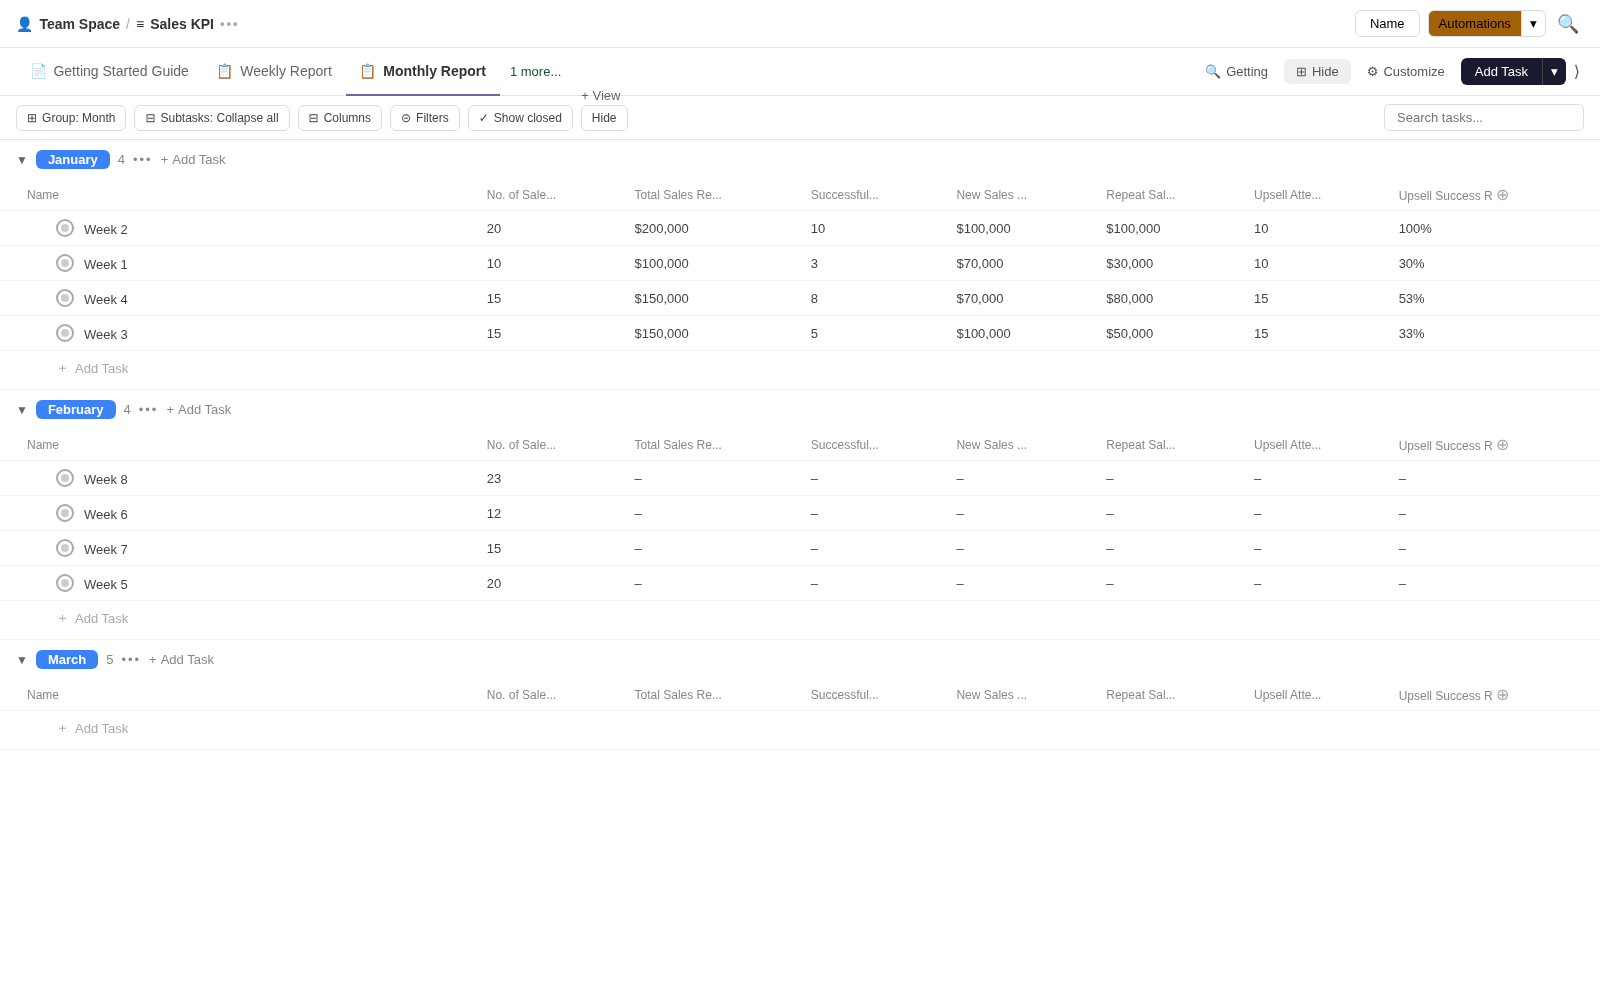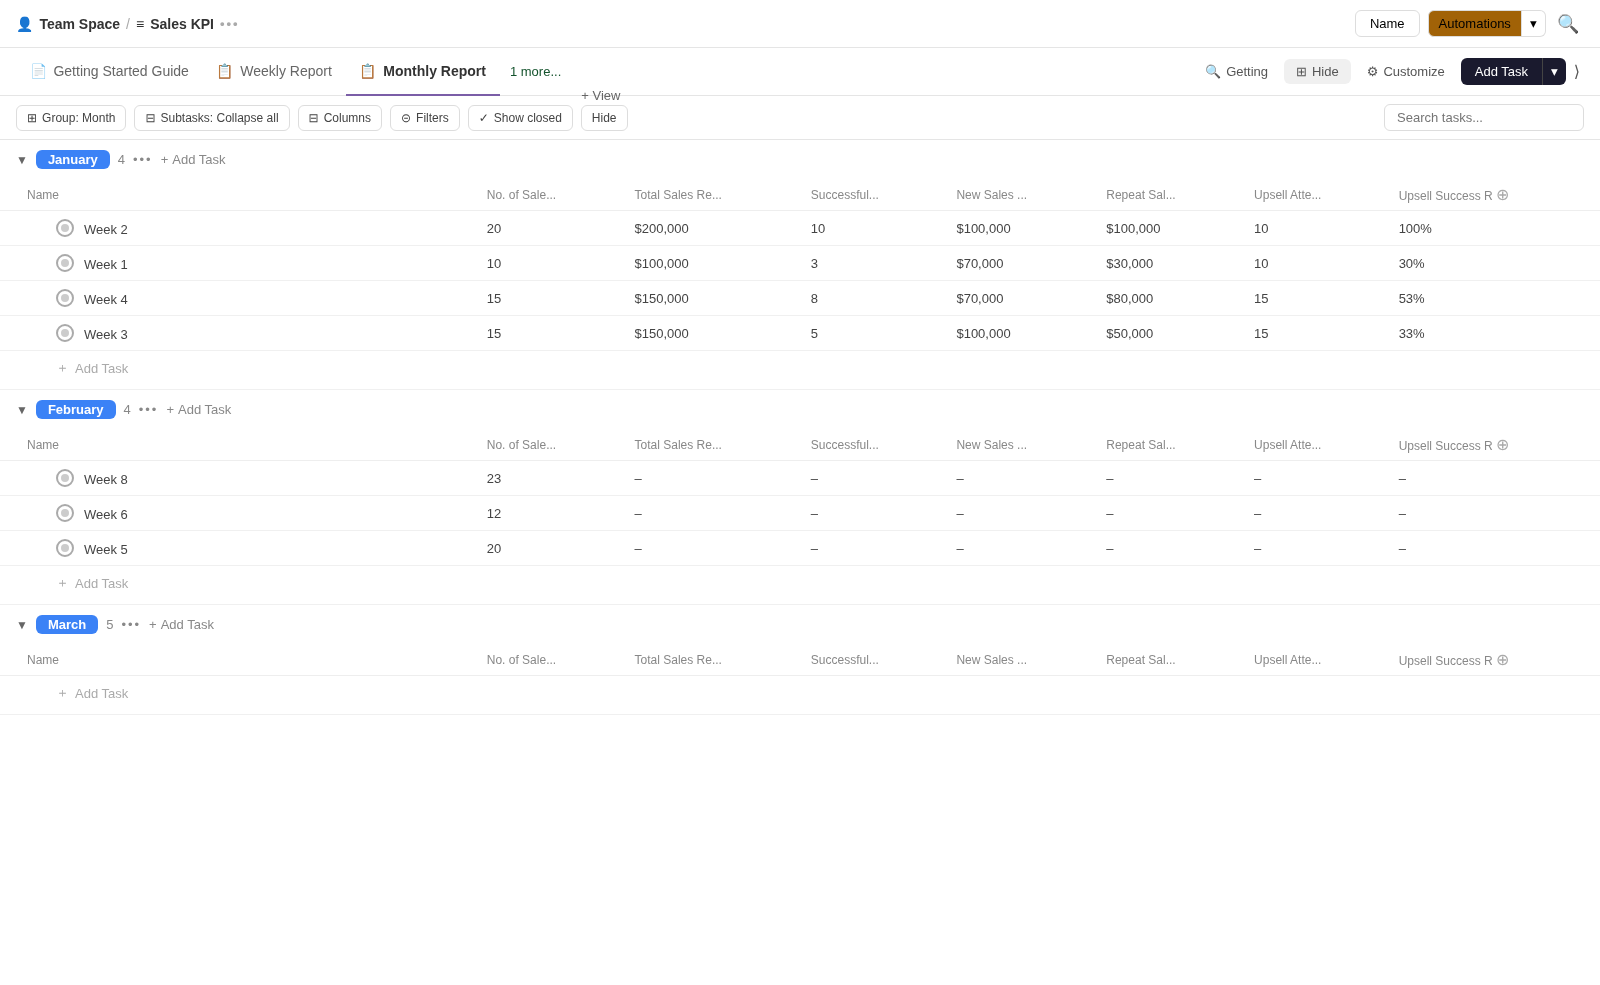--- a/index.html
+++ b/index.html
@@ -321,20 +321,37 @@
       <td class="dash">–</td>
       <td class="dash">–</td>
       <td class="dash">–</td>
     </tr>
           <tr>
       <td>
         <div class="task-name-cell">
           <div class="task-icon">
             <div class="task-icon-inner"></div>
           </div>
+          <span>Week 7</span>
+        </div>
+      </td>
+      <td>15</td>
+      <td class="dash">–</td>
+      <td class="dash">–</td>
+      <td class="dash">–</td>
+      <td class="dash">–</td>
+      <td class="dash">–</td>
+      <td class="dash">–</td>
+    </tr>
+          <tr>
+      <td>
+        <div class="task-name-cell">
+          <div class="task-icon">
+            <div class="task-icon-inner"></div>
+          </div>
           <span>Week 5</span>
         </div>
       </td>
       <td>20</td>
       <td class="dash">–</td>
       <td class="dash">–</td>
       <td class="dash">–</td>
       <td class="dash">–</td>
       <td class="dash">–</td>
       <td class="dash">–</td>

